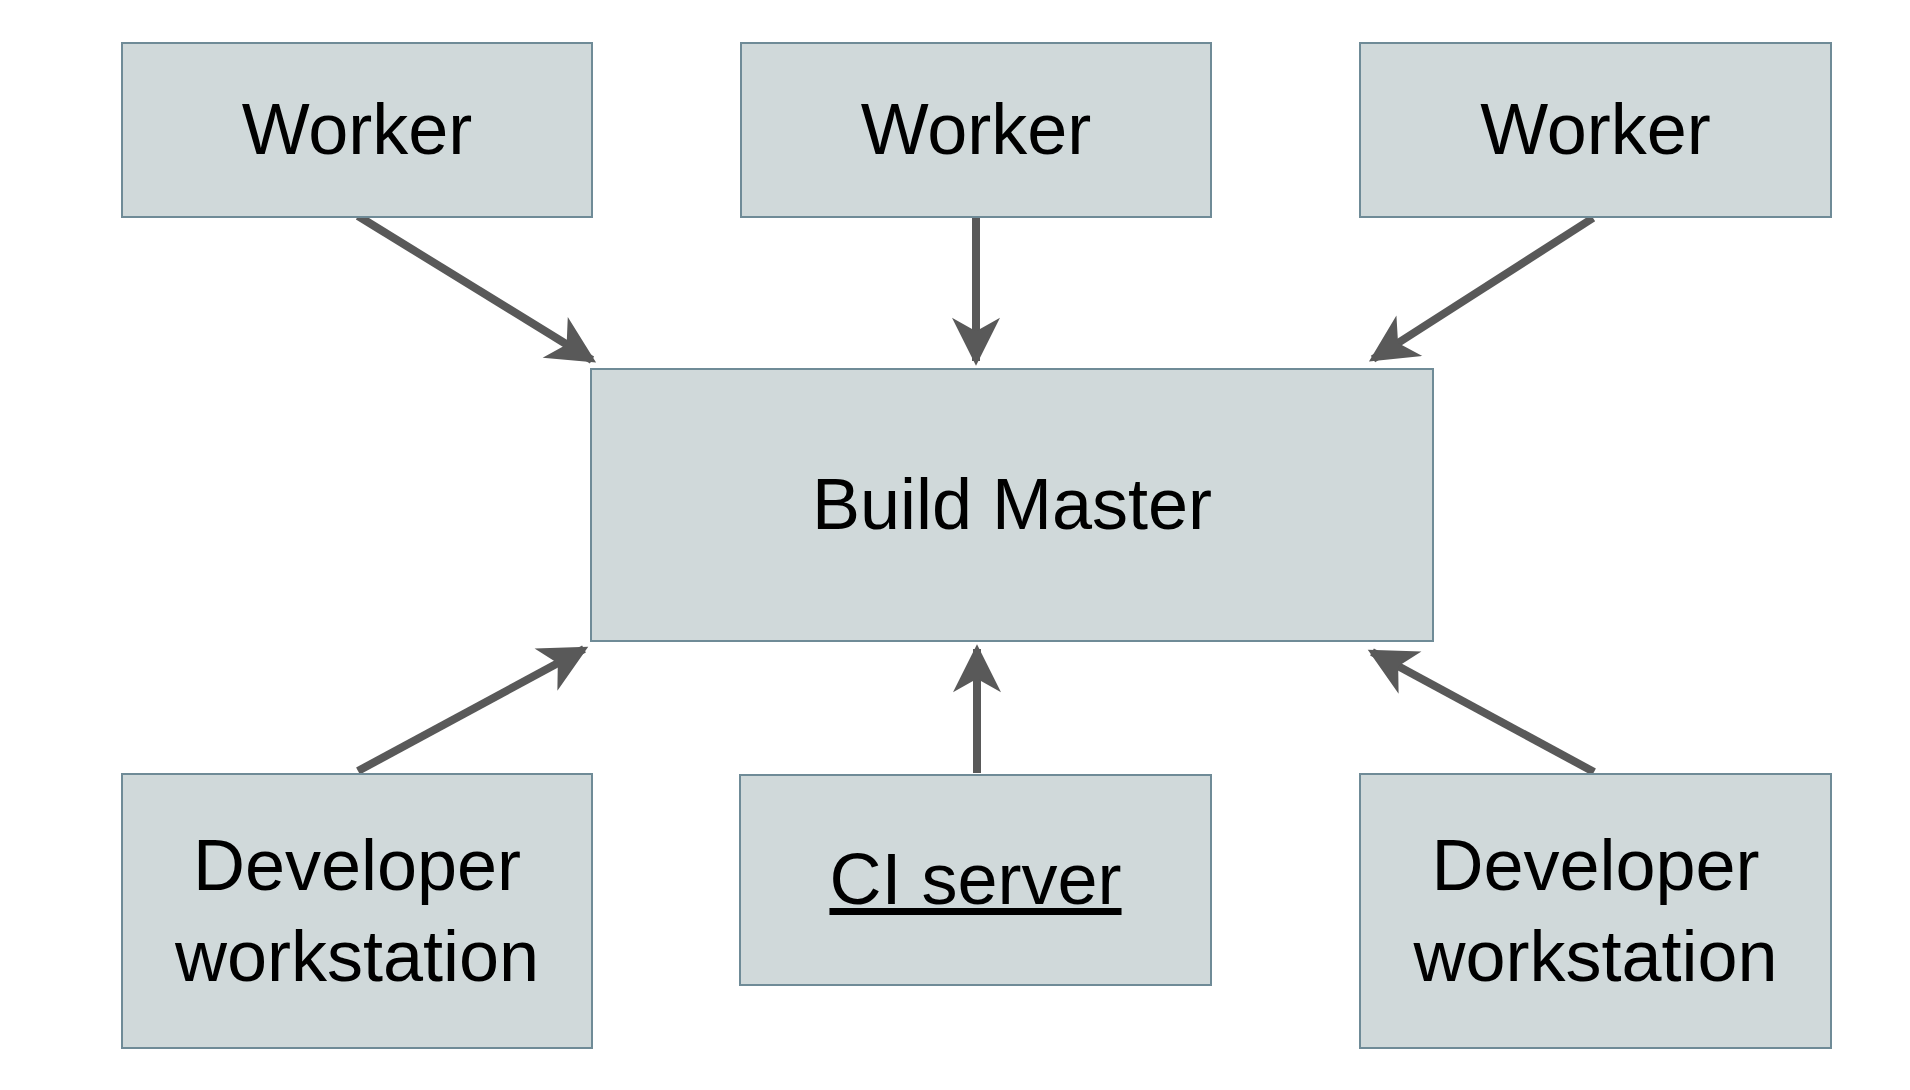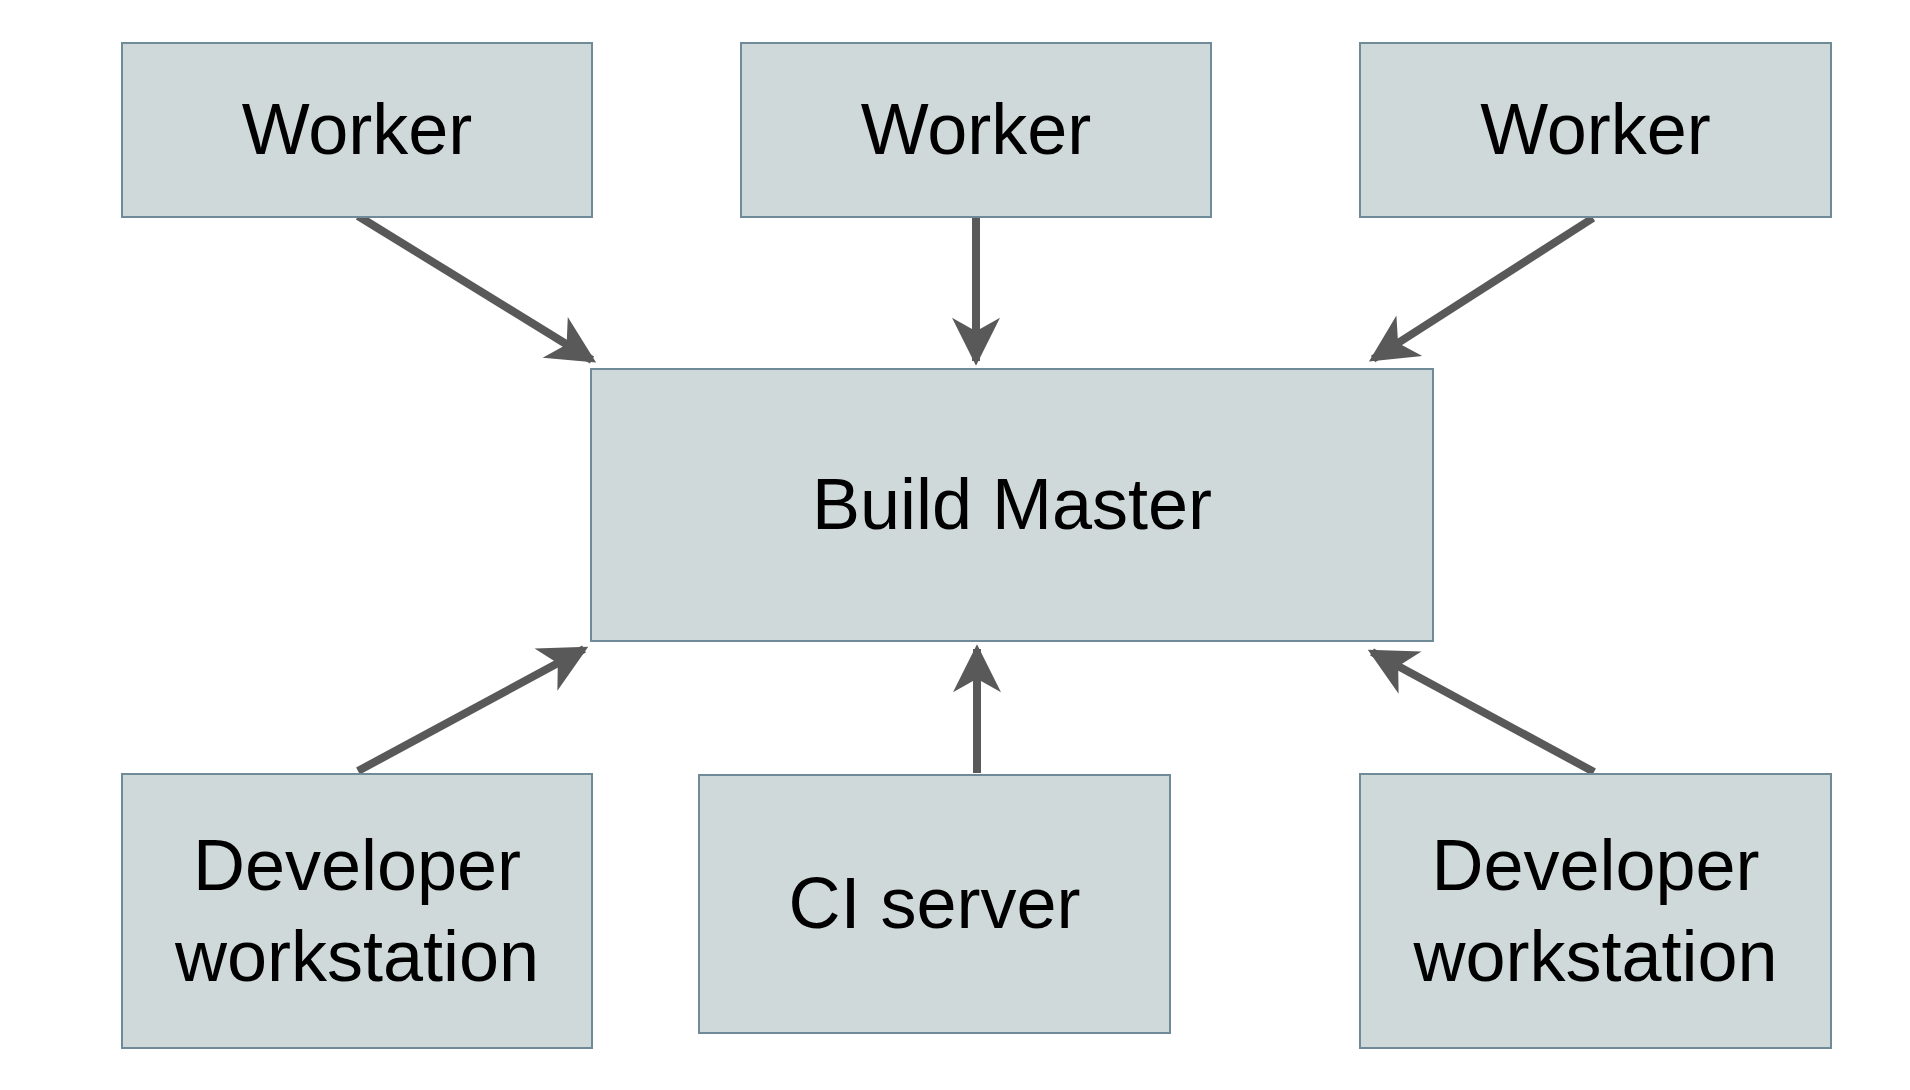--- a/index.html
+++ b/index.html
@@ -45,21 +45,21 @@
     color: var(--text_color, #000000);
     font-size: 72px;
     line-height: 1.27;
     white-space: nowrap;
   }
   .node-worker-1   { left: 121px;  top: 42px;  width: 472px; height: 176px; }
   .node-worker-2   { left: 740px;  top: 42px;  width: 472px; height: 176px; }
   .node-worker-3   { left: 1359px; top: 42px;  width: 473px; height: 176px; }
   .node-build-master { left: 590px; top: 368px; width: 844px; height: 274px; }
   .node-dev-left   { left: 121px;  top: 773px; width: 472px; height: 276px; }
-  .node-ci-server  { left: 698px;  top: 774px; width: 473px; height: 260px; }
+  .node-ci-server  { left: 739px;  top: 774px; width: 473px; height: 212px; text-decoration: underline; }
   .node-dev-right  { left: 1359px; top: 773px; width: 473px; height: 276px; }
 </style>
 </head>
 <body>
 
 <div class="canvas">
 
   <svg class="arrows" viewBox="0 0 1910 1090" xmlns="http://www.w3.org/2000/svg">
     <defs>
       <marker id="arrowhead" viewBox="0 0 10 10" refX="9" refY="5" markerWidth="7" markerHeight="6" orient="auto">

